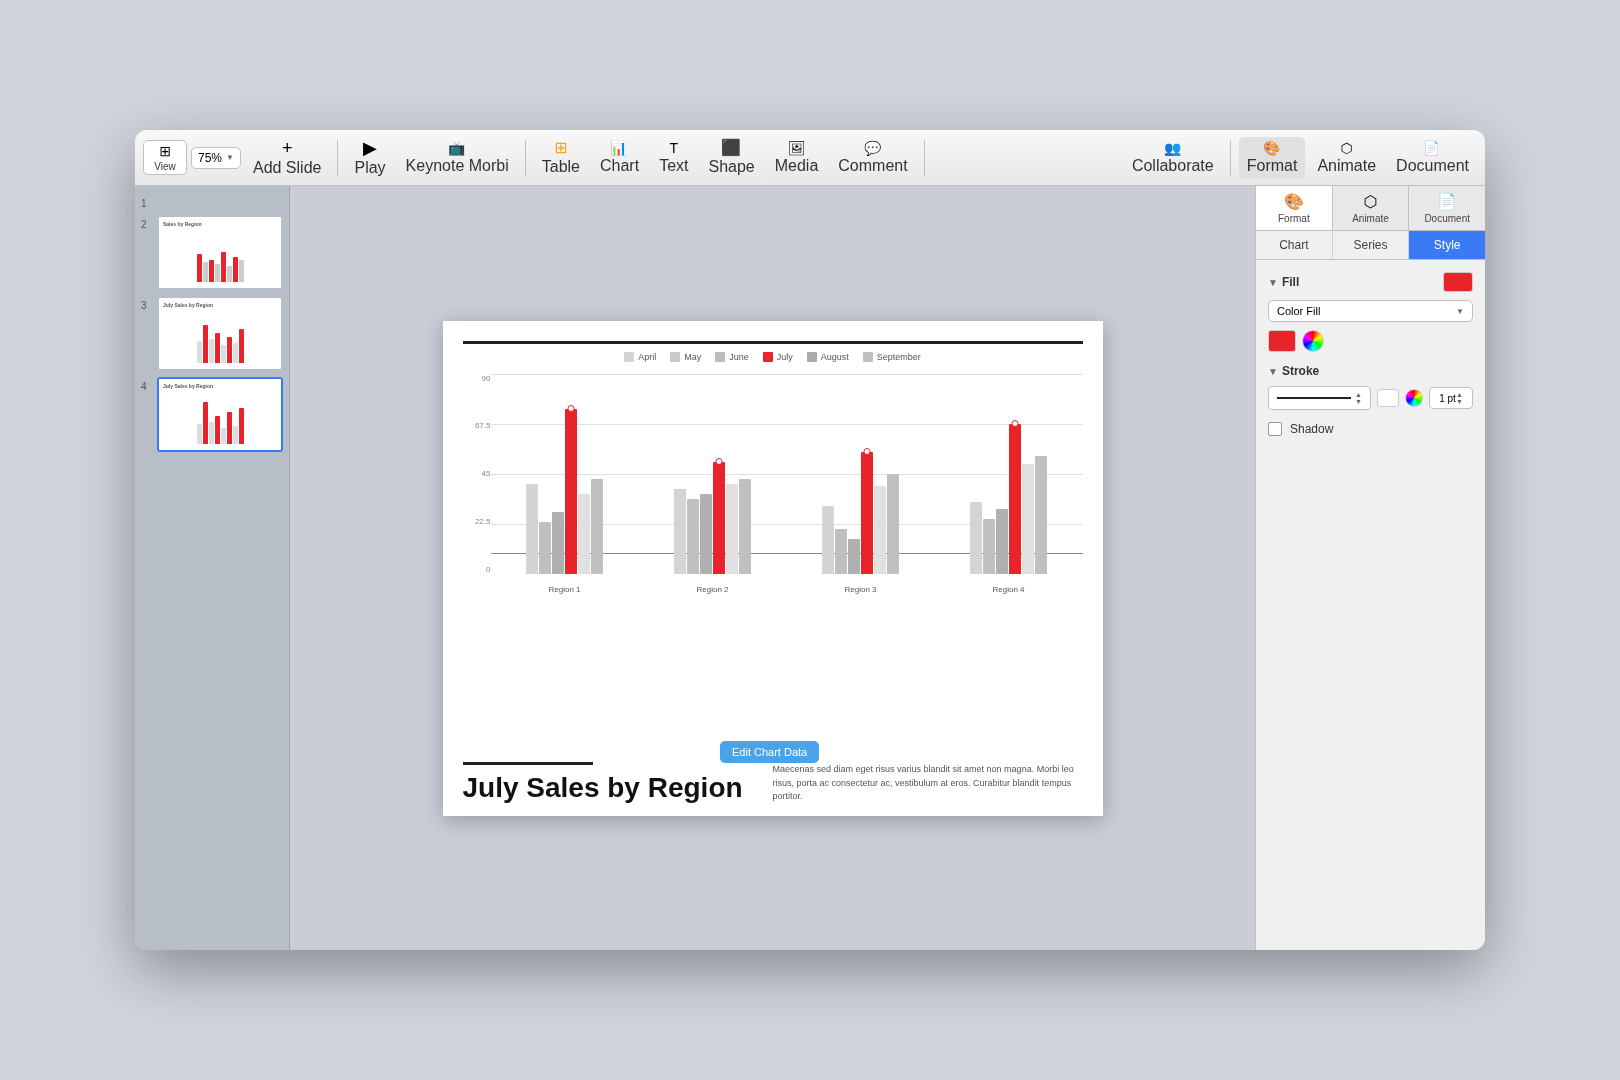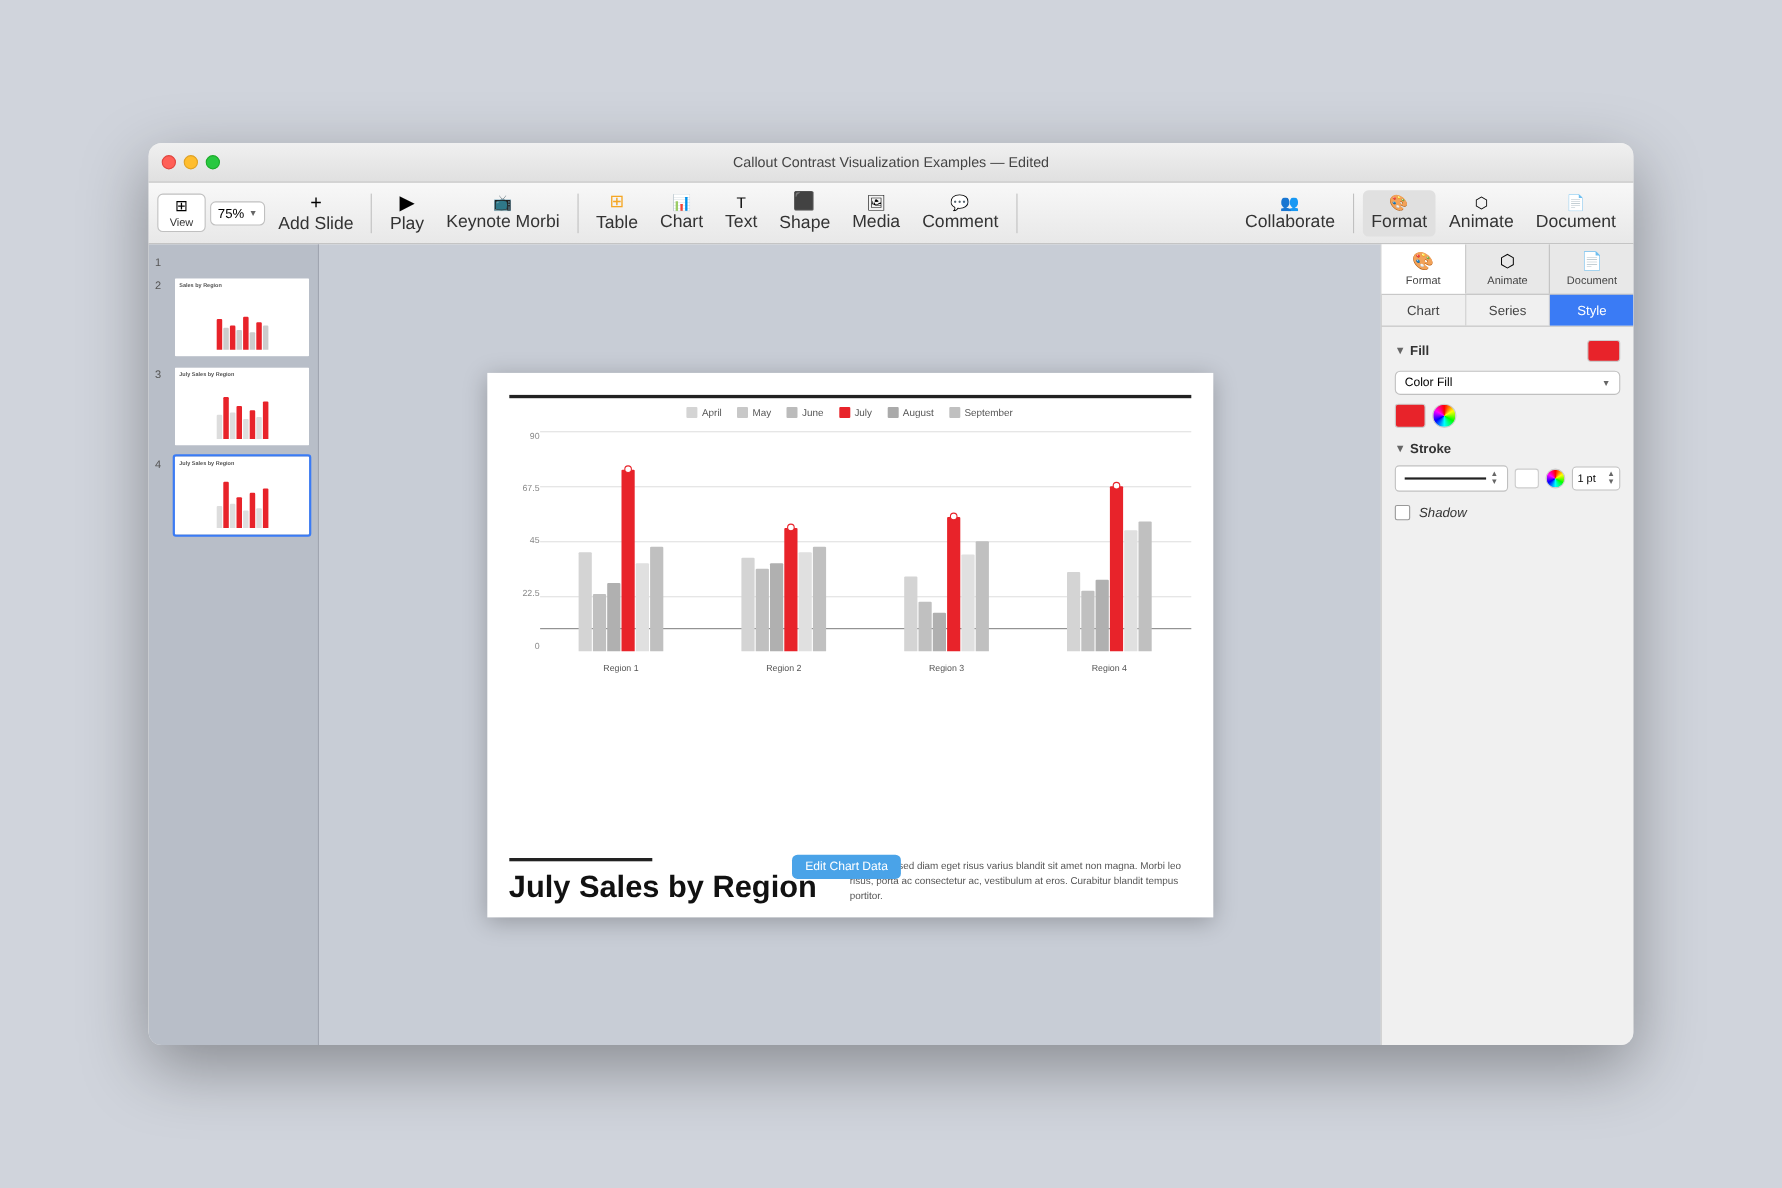--- a/index.html
+++ b/index.html
@@ -500,28 +500,27 @@
     }
     .stroke-width-input {
       width: 44px;
       background: white;
       border: 1px solid #c0c0c0;
       border-radius: 4px;
       padding: 3px 4px;
       font-size: 11px;
       display: flex;
       align-items: center;
-      justify-content: space-between;
+      justify-content: center;
     }
     
     .shadow-row {
       display: flex;
       align-items: flex-end;
       gap: 8px;
-      font-style: italic;
     }
     .checkbox-box {
       width: 14px;
       height: 14px;
       border: 1px solid #999;
       background: white;
       border-radius: 2px;
     }
     .shadow-label {
       font-size: 12px;
@@ -547,28 +546,20 @@
       border: 1px solid #c0c0c0;
       border-radius: 5px;
       padding: 2px;
     }
   </style>
 </head>
 <body>
 
 <div class="window">
 
-  <div class="titlebar">
-    <div class="window-controls">
-      <span class="btn-circle btn-close"></span>
-      <span class="btn-circle btn-min"></span>
-      <span class="btn-circle btn-max"></span>
-    </div>
-    <div class="titlebar-title">Callout Contrast Visualization Examples — Edited</div>
-  </div>
 
   <div class="toolbar">
 
     <div class="toolbar-btn view-btn-group">
       <span style="font-size:14px;">⊞</span>
       <span style="font-size:10px;color:#333;">View</span>
     </div>
 
     <div class="toolbar-btn" style="background:white;border:1px solid #c0c0c0;border-radius:5px;flex-direction:row;gap:4px;padding:3px 6px;">
       <span style="font-size:12px;">75%</span>

